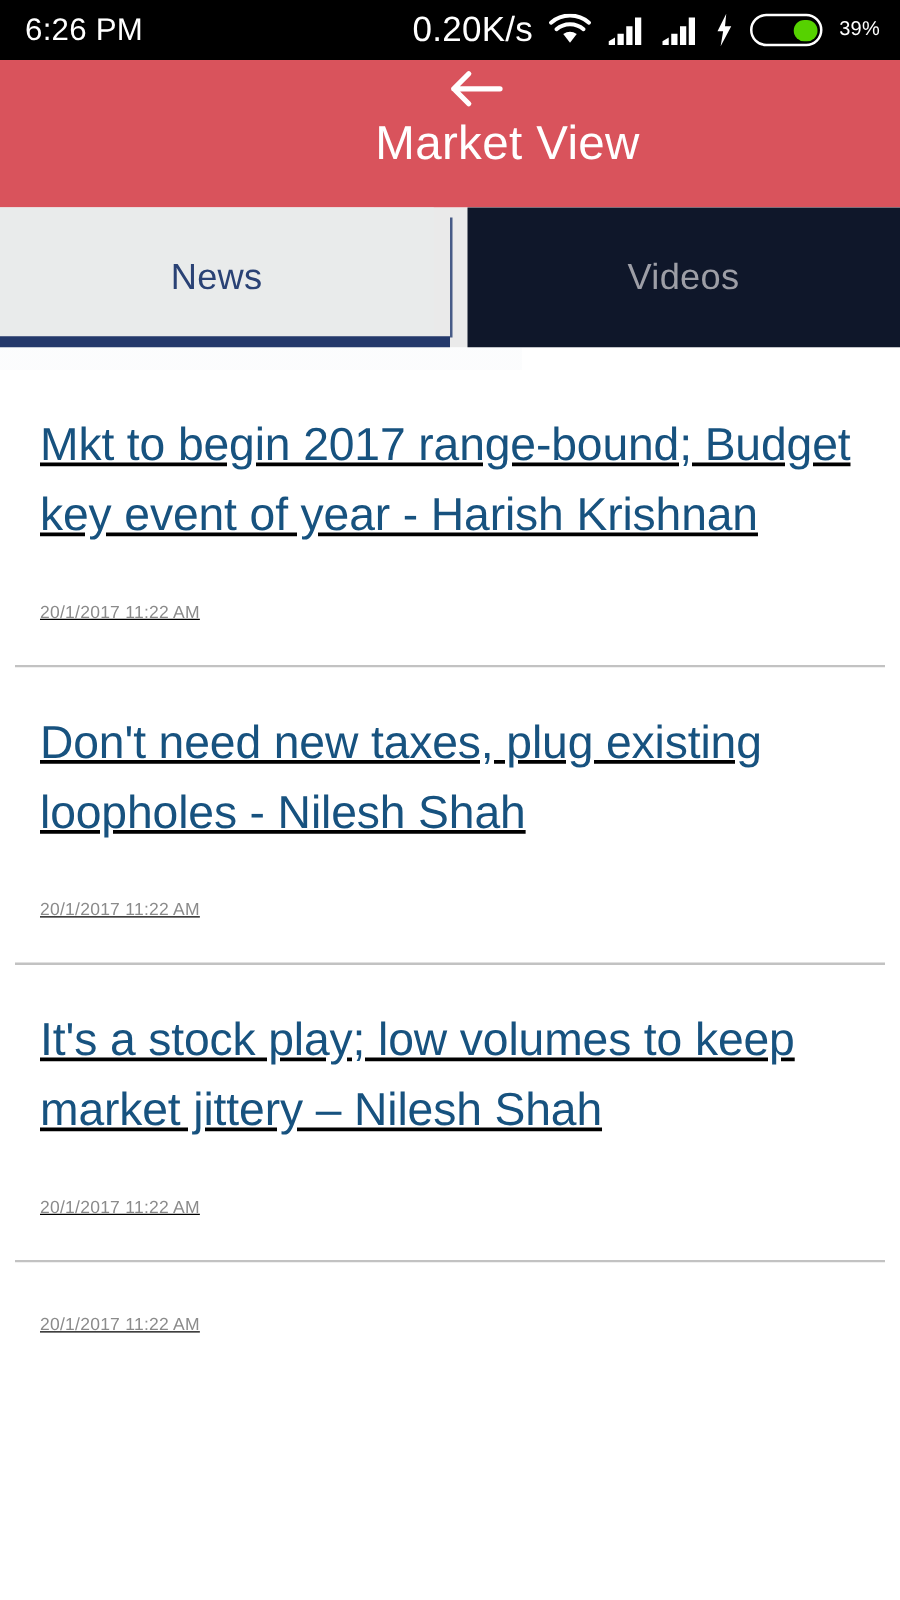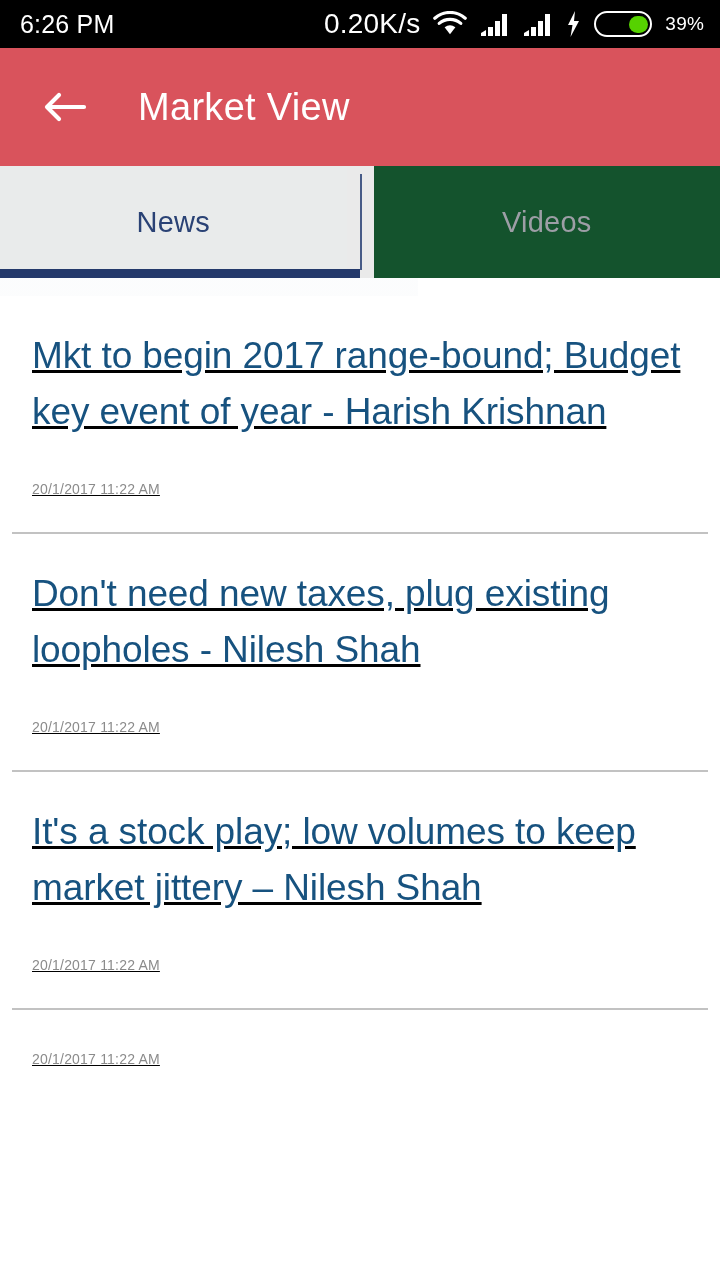--- a/index.html
+++ b/index.html
@@ -33,28 +33,29 @@
   .battery{
     width:58px; height:26px;
     border:2.5px solid #ffffff; border-radius:13px;
     position:relative; display:flex; align-items:center;
     justify-content:flex-end; padding:2.5px;
   }
   .battery-fill{
     height:100%; width:39%;
     background:#56d200; border-radius:9px;
   }
-  .battery-pct{ font-size:19px; font-weight:500; color:#ffffff; letter-spacing:.2px; }
+  .battery-pct{ font-size:16px; font-weight:500; color:#ffffff; letter-spacing:.2px; }
 
   
   .app-bar{
     height:118px; width:720px;
     background:#d9535c;
     display:flex; align-items:center;
     padding-left:42px;
+    flex-direction:column;
   }
   .back-btn{
     width:46px; height:46px;
     display:flex; align-items:center; justify-content:center;
     cursor:pointer; flex:none;
   }
   .app-title{
     margin-left:50px;
     font-size:38px; font-weight:400;
     color:#ffffff; letter-spacing:.3px;
@@ -65,21 +66,21 @@
     height:112px; width:720px;
     background:#eaeaea;
     display:flex;
     position:relative;
     gap:27px;
   }
   .tab{
     flex:1;
     display:flex; align-items:center; justify-content:center;
     position:relative; cursor:pointer;
-    background:#14532d;
+    background:#0f172a;
   }
   .tab.active{ background:#e9ebeb; }
   .tab-label{ font-size:29px; letter-spacing:.2px; }
   .tab.active .tab-label{ color:#2a4275; }
   .tab.inactive .tab-label{ color:#9d9ea6; }
   .tab-divider{
     position:absolute; left:50%; top:8px;
     width:2px; height:96px;
     background:#2a4275; opacity:.85;
   }

